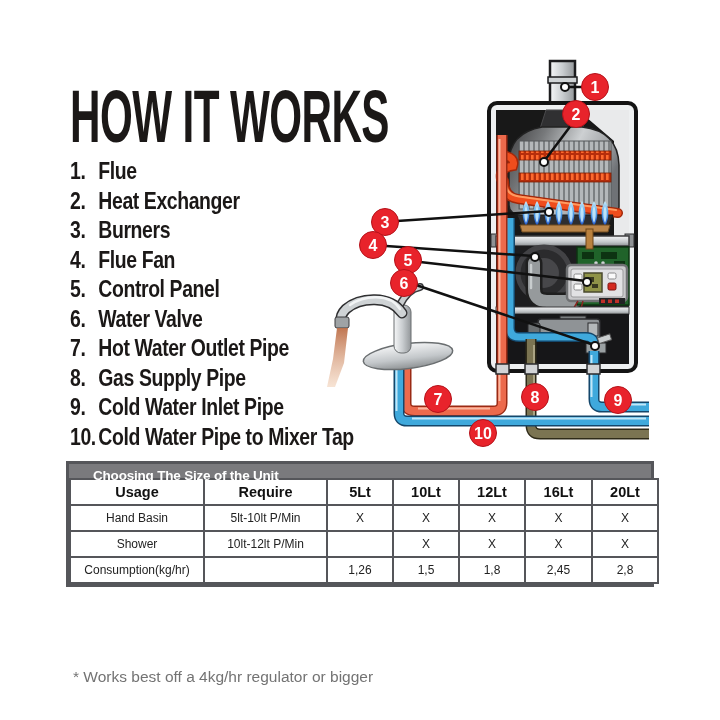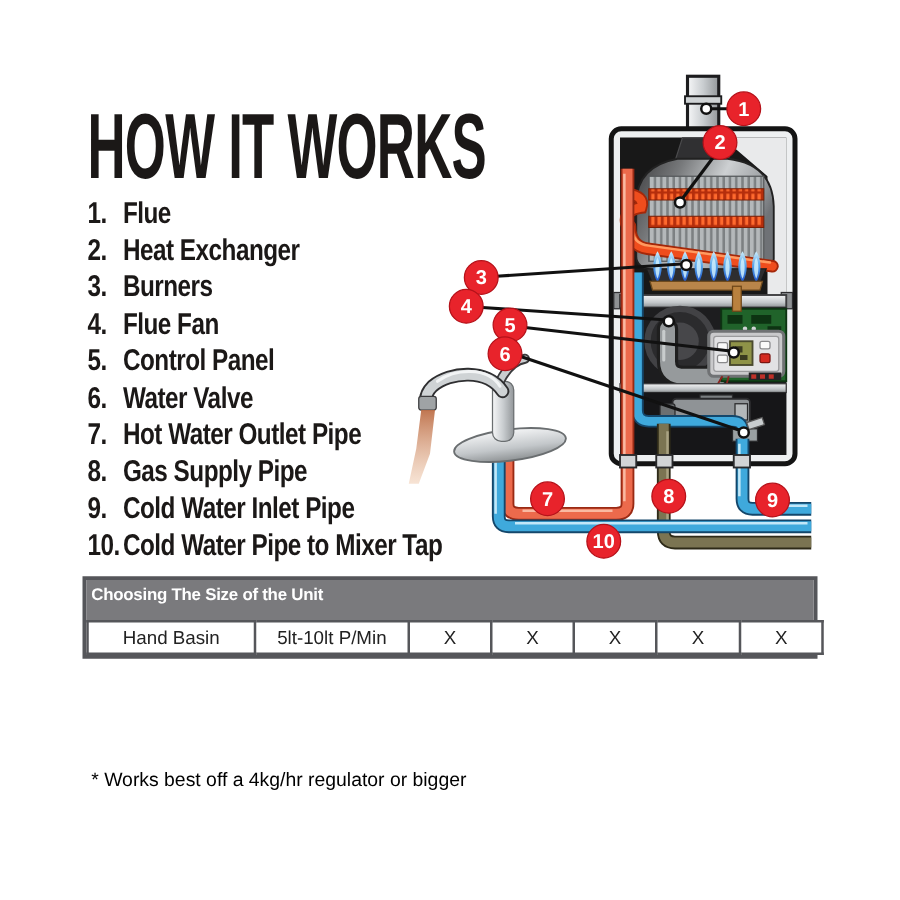--- a/index.html
+++ b/index.html
@@ -9,28 +9,28 @@
          font-weight:bold;letter-spacing:-1px;white-space:nowrap;color:#1b1817;
          transform:scaleX(0.57);transform-origin:left top;}
   .parts{position:absolute;left:70px;top:156px;margin:0;padding:0;list-style:none;
          font-size:24px;font-weight:bold;letter-spacing:-0.5px;line-height:29.5px;
          transform:scaleX(0.81);transform-origin:left top;white-space:nowrap;}
   .parts li{display:flex;}
   .parts .num{display:inline-block;width:35px;flex:0 0 35px;}
   .diagram{position:absolute;left:320px;top:55px;width:400px;height:400px;}
   .tablewrap{position:absolute;left:66px;top:461px;width:588px;box-sizing:border-box;
              border:3px solid #55565a;}
-  .tabletitle{height:32px;line-height:23px;background:#7a7a7d;color:#ffffff;
-              font-size:13.5px;font-weight:bold;padding-left:4px;letter-spacing:-0.2px;}
+  .tabletitle{height:14px;line-height:23px;background:#7a7a7d;color:#ffffff;
+              font-size:13.5px;font-weight:bold;padding-left:24px;letter-spacing:-0.2px;}
   table.size{border-collapse:collapse;width:100%;table-layout:fixed;background:#fff;}
   table.size th,table.size td{border:2px solid #55565a;text-align:center;height:24px;
               padding:0;overflow:hidden;}
   table.size th{font-size:14.5px;font-weight:bold;color:#111;}
-  table.size td{font-size:15px;color:#222;}
-  .footnote{position:absolute;left:73px;top:616px;font-size:15.5px;color:#000000;}
+  table.size td{font-size:12px;color:#222;}
+  .footnote{position:absolute;left:73px;top:668px;font-size:15.5px;color:#737373;}
   svg text.co{font-family:"Liberation Sans",sans-serif;font-weight:bold;font-size:16px;
               fill:#ffffff;text-anchor:middle;}
 </style>
 </head>
 <body>
 
 <div class="page">
 
   <h1 class="title">HOW IT WORKS</h1>
 
@@ -353,27 +353,54 @@
         <col style="width:134px">
           <col style="width:123px">
           <col style="width:66px">
         <col style="width:66px">
           <col style="width:66px">
           <col style="width:67px">
           <col style="width:66px">
       </colgroup>
       <tbody>
         <tr>
+          <th>Usage</th>
+          <th>Require</th>
+          <th>5Lt</th>
+          <th>10Lt</th>
+          <th>12Lt</th>
+          <th>16Lt</th>
+          <th>20Lt</th>
+        </tr>
+        <tr>
           <td>Hand Basin</td>
           <td>5lt-10lt P/Min</td>
           <td>X</td>
           <td>X</td>
           <td>X</td>
           <td>X</td>
           <td>X</td>
+        </tr>
+        <tr>
+          <td>Shower</td>
+          <td>10lt-12lt P/Min</td>
+          <td></td>
+          <td>X</td>
+          <td>X</td>
+          <td>X</td>
+          <td>X</td>
+        </tr>
+        <tr>
+          <td>Consumption(kg/hr)</td>
+          <td></td>
+          <td>1,26</td>
+          <td>1,5</td>
+          <td>1,8</td>
+          <td>2,45</td>
+          <td>2,8</td>
         </tr>
       </tbody>
     </table>
   </div>
 
   <div class="footnote">* Works best off a 4kg/hr regulator or bigger</div>
 
 </div>
 
 </body></html>

